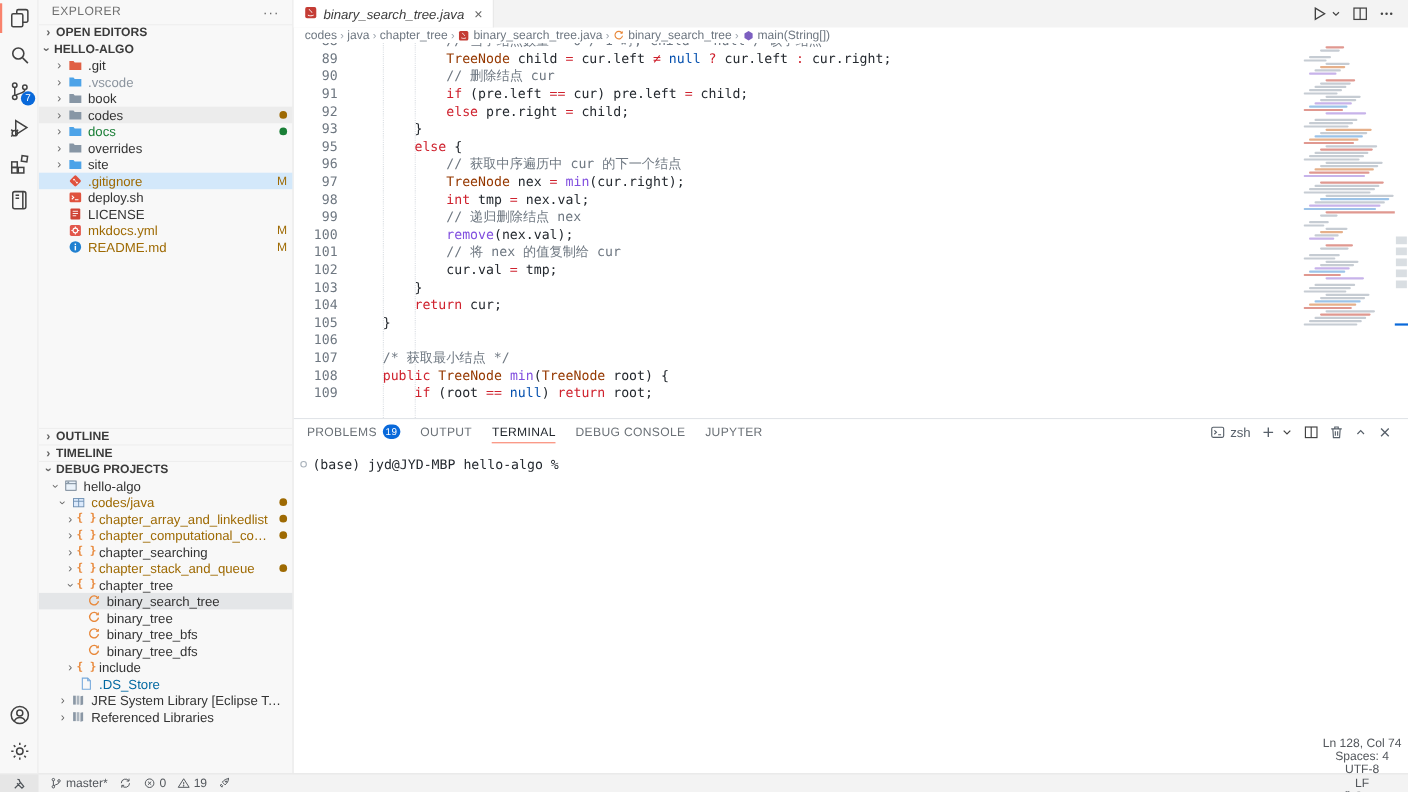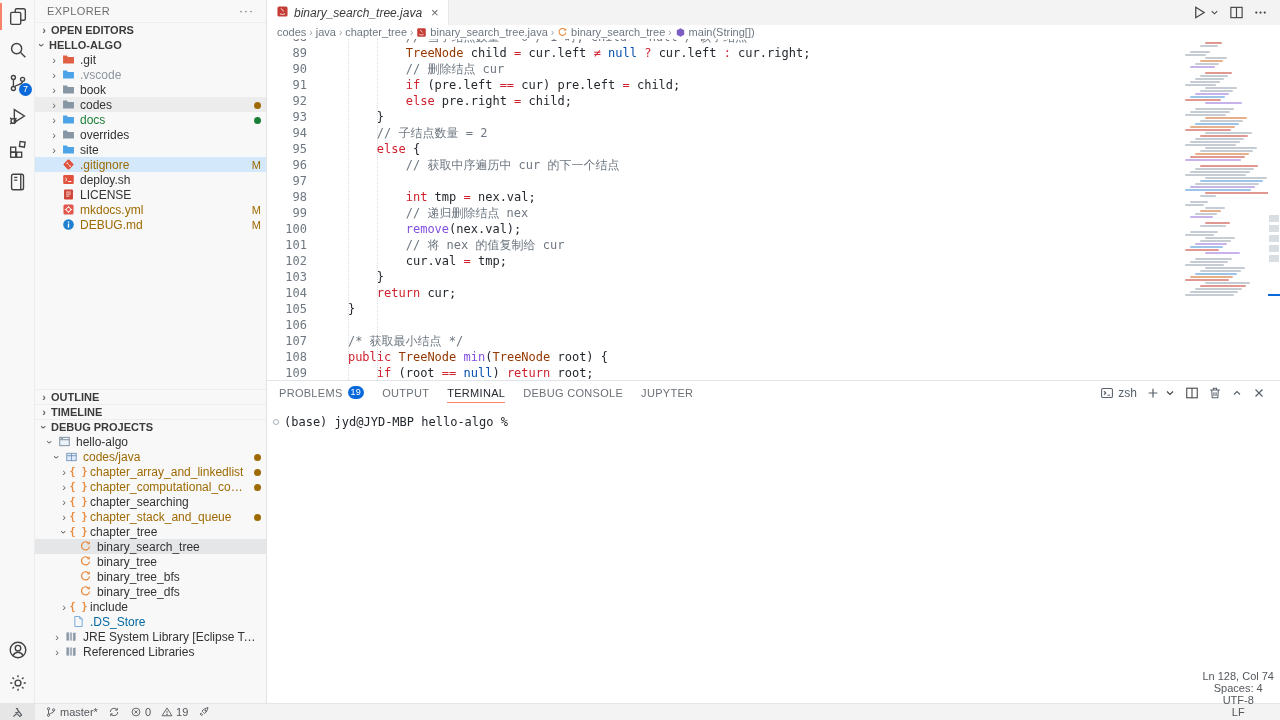--- a/index.html
+++ b/index.html
@@ -305,21 +305,21 @@
         <span style="width: 14px; flex: 0 0 auto;"></span>
         <span class="ficon">
           <span style="display: inline-flex; align-items: center; justify-content: center;">
             <svg viewBox="0 0 16 16" style="width: 13px; height: 13px;">
               <circle cx="8" cy="8" r="6.5" fill="#2080d0"></circle>
               <rect x="7.2" y="6.8" width="1.6" height="5" fill="#fff"></rect>
               <rect x="7.2" y="4.2" width="1.6" height="1.6" fill="#fff"></rect>
             </svg>
           </span>
         </span>
-        <span class="lbl" style="color: rgb(158, 106, 3);">DEBUG.md</span>
+        <span class="lbl" style="color: rgb(158, 106, 3);">README.md</span>
         <span class="gitbadge"><span class="gitbadge" style="color: rgb(158, 106, 3);">M</span></span>
       </div>
     </div>
   <div style="height:157px"></div>
   <div class="section-header">
     <span class="chev">›</span>
     <span>OUTLINE</span>
   </div>
   <div class="section-header">
     <span class="chev">›</span>
@@ -592,33 +592,30 @@
         </div>
         <div class="cline">
           <span class="ln">92</span>
           <span class="ct">            <span style="color: rgb(207, 34, 46);">else</span><span style="color: rgb(36, 41, 47);"> pre.right </span><span style="color: rgb(207, 34, 46);">=</span><span style="color: rgb(36, 41, 47);"> child;</span></span>
         </div>
         <div class="cline">
           <span class="ln">93</span>
           <span class="ct">        <span style="color: rgb(36, 41, 47);">}</span></span>
         </div>
         <div class="cline">
-          <span class="ln">94</span>
-          <span class="ct">        <span style="color: rgb(110, 119, 129);">// 子结点数量 = 2</span></span>
-        </div>
-        <div class="cline">
           <span class="ln">95</span>
           <span class="ct">        <span style="color: rgb(207, 34, 46);">else</span><span style="color: rgb(36, 41, 47);"> {</span></span>
         </div>
         <div class="cline">
           <span class="ln">96</span>
           <span class="ct">            <span style="color: rgb(110, 119, 129);">// 获取中序遍历中 cur 的下一个结点</span></span>
         </div>
         <div class="cline">
           <span class="ln">97</span>
+          <span class="ct">            <span style="color: rgb(149, 56, 0);">TreeNode</span><span style="color: rgb(36, 41, 47);"> nex </span><span style="color: rgb(207, 34, 46);">=</span><span style="color: rgb(36, 41, 47);"> </span><span style="color: rgb(130, 80, 223);">min</span><span style="color: rgb(36, 41, 47);">(cur.right);</span></span>
         </div>
         <div class="cline">
           <span class="ln">98</span>
           <span class="ct">            <span style="color: rgb(207, 34, 46);">int</span><span style="color: rgb(36, 41, 47);"> tmp </span><span style="color: rgb(207, 34, 46);">=</span><span style="color: rgb(36, 41, 47);"> nex.val;</span></span>
         </div>
         <div class="cline">
           <span class="ln">99</span>
           <span class="ct">            <span style="color: rgb(110, 119, 129);">// 递归删除结点 nex</span></span>
         </div>
         <div class="cline">

